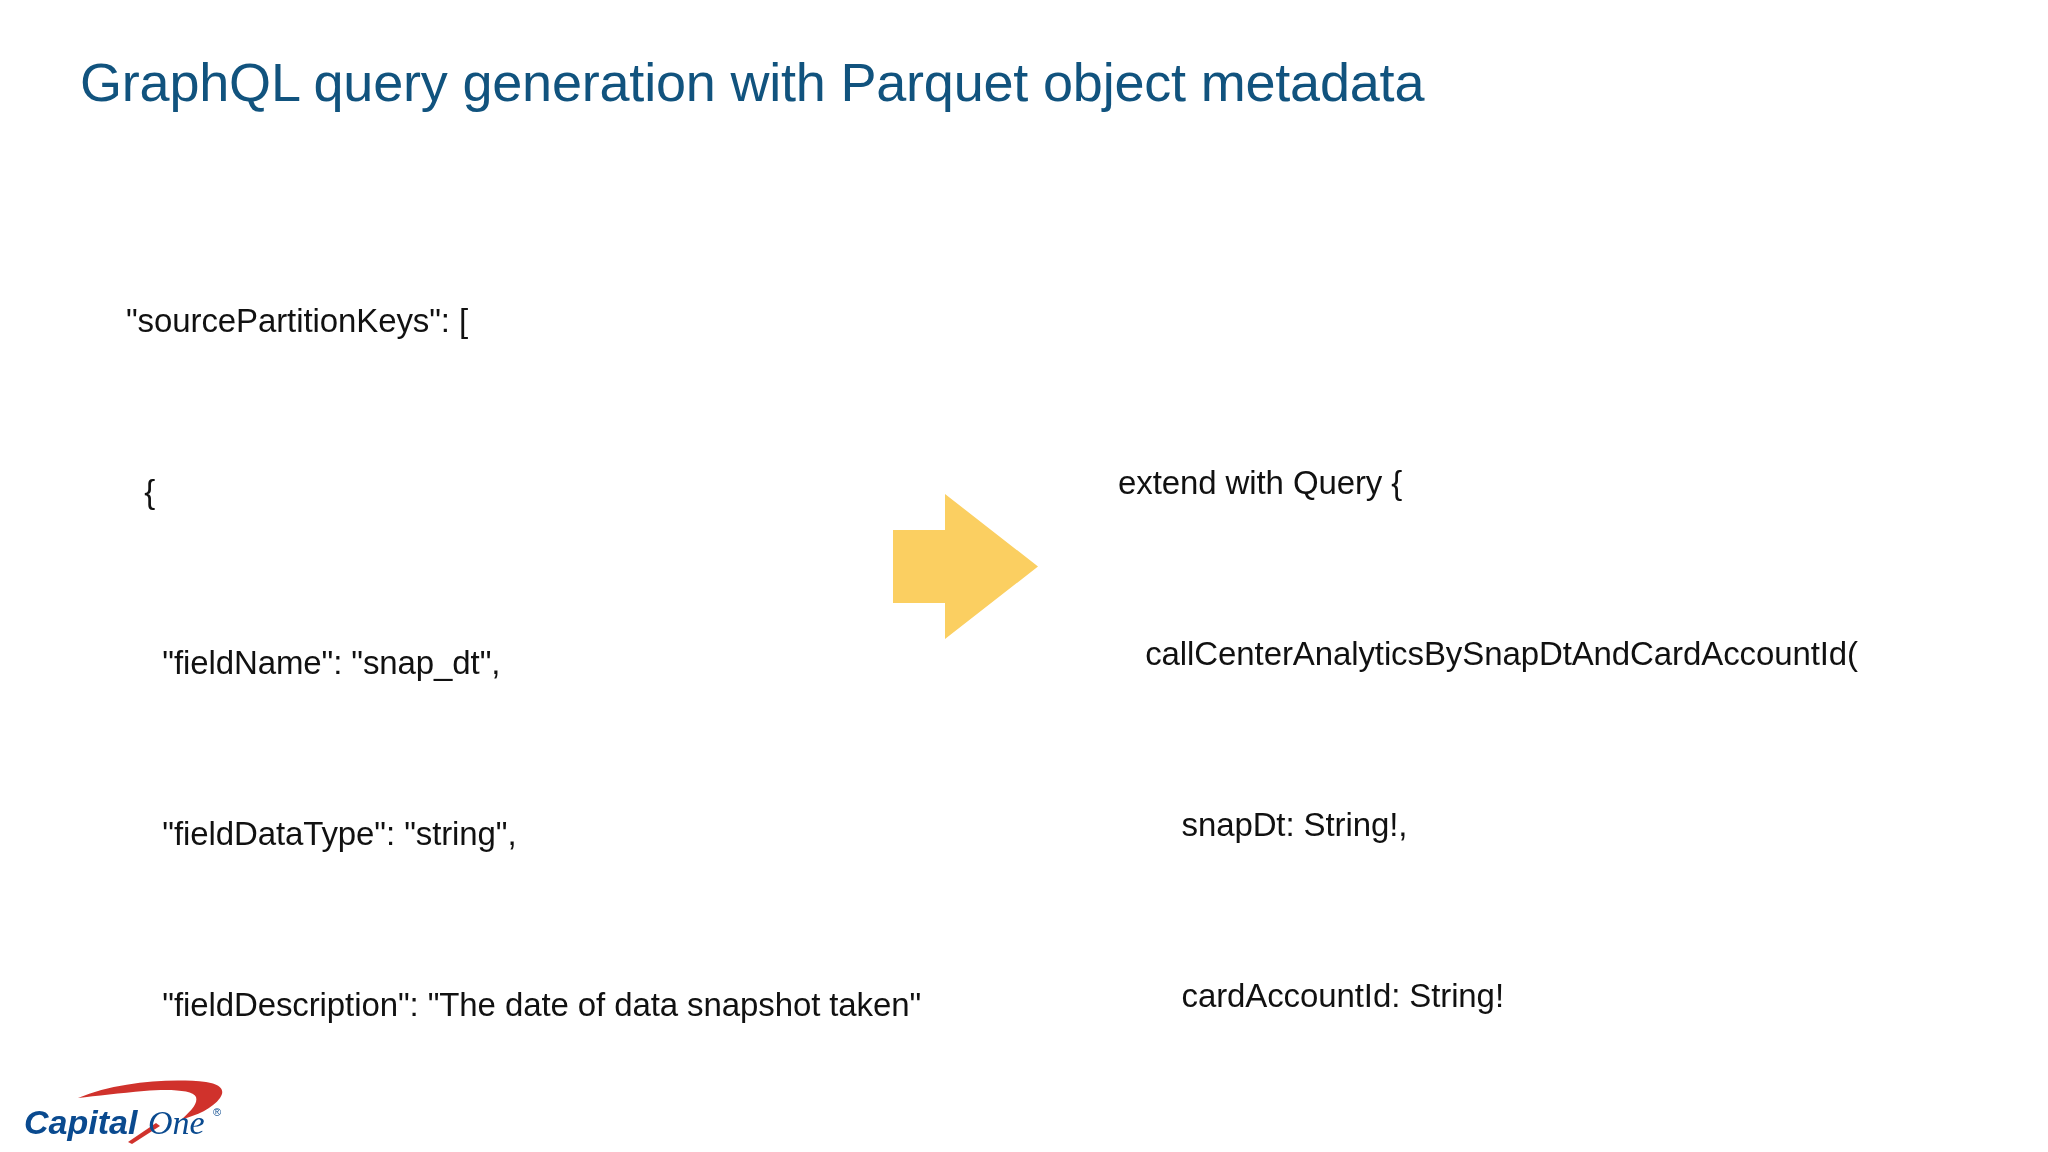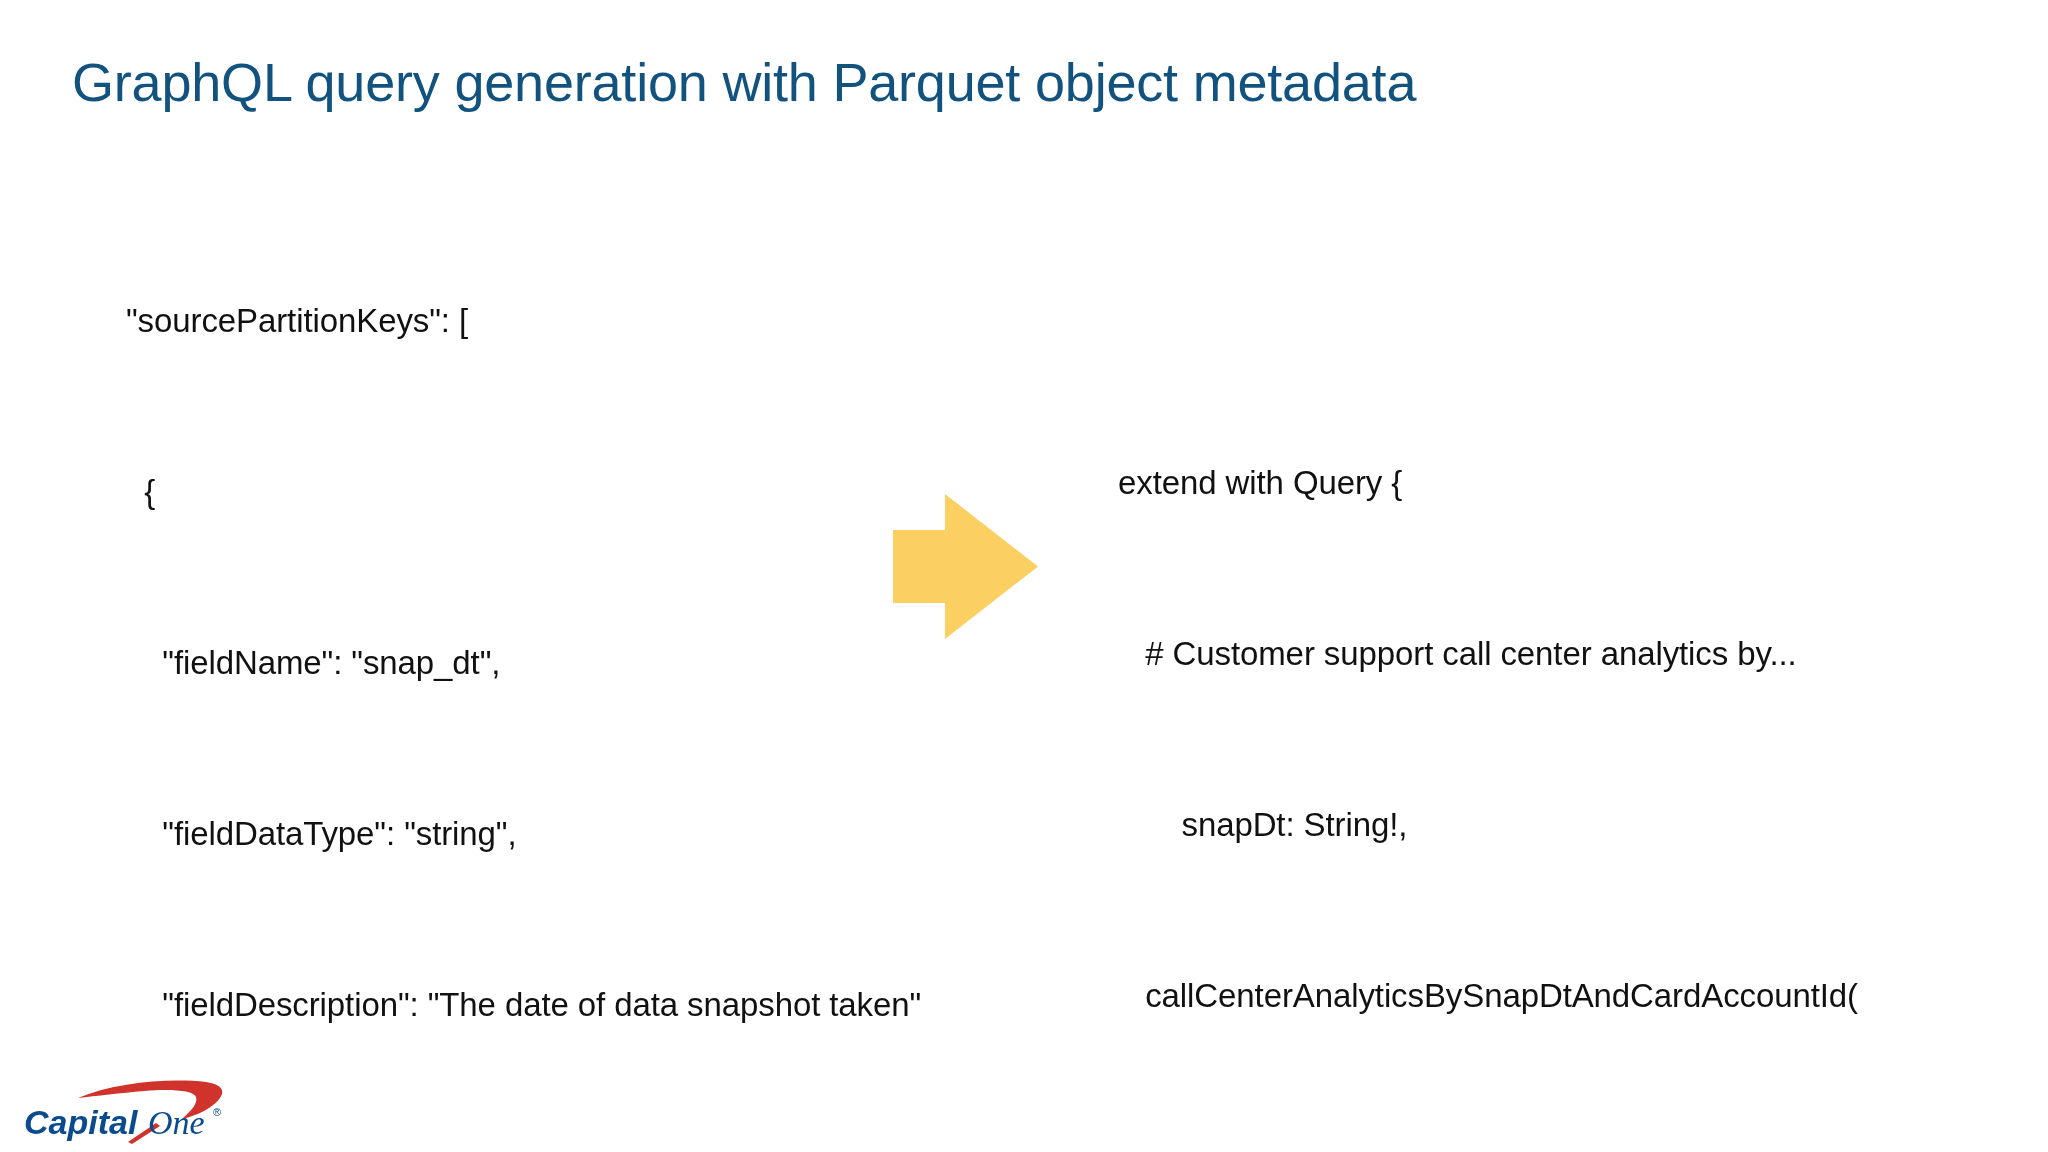--- a/index.html
+++ b/index.html
@@ -18,21 +18,21 @@
 
   .slide {
     position: absolute;
     inset: 0;
     background: #ffffff;
   }
 
   
   .slide-title {
     position: absolute;
-    left: 72px;
+    left: 80px;
     top: 52px;
     width: 1800px;
     font-size: 54px;
     line-height: 1.12;
     font-weight: 400;
     color: #11537E;
     letter-spacing: -0.2px;
     white-space: nowrap;
   }
 
@@ -120,23 +120,22 @@
   </div>
 
   <div class="arrow-wrap">
     <svg viewBox="0 0 145 145" xmlns="http://www.w3.org/2000/svg" aria-hidden="true">
       <polygon points="0,36 52,36 52,0 145,72.5 52,145 52,109 0,109" fill="#FBCF61"></polygon>
     </svg>
   </div>
 
   <div class="code-block code-right">
     <span class="code-line">extend with Query {</span>
-    <span class="code-line">   # Customer support call center analytics by...</span>
+    <span class="code-line">   callCenterAnalyticsBySnapDtAndCardAccountId(</span>
     <span class="code-line">       snapDt: String!,</span>
-    <span class="code-line">   callCenterAnalyticsBySnapDtAndCardAccountId(</span>
     <span class="code-line">       cardAccountId: String!</span>
     
     
   </div>
 
   <div class="logo">
     <svg viewBox="0 0 210 72" xmlns="http://www.w3.org/2000/svg" aria-hidden="true">
 
       <path d="M58 22 C 96 6, 150 2, 186 6 C 200 8, 206 14, 200 22 C 193 32, 176 40, 162 43 C 172 34, 178 27, 176 21 C 173 14, 150 13, 124 15 C 101 17, 76 20, 58 22 Z" fill="#D0322C"></path>
 

